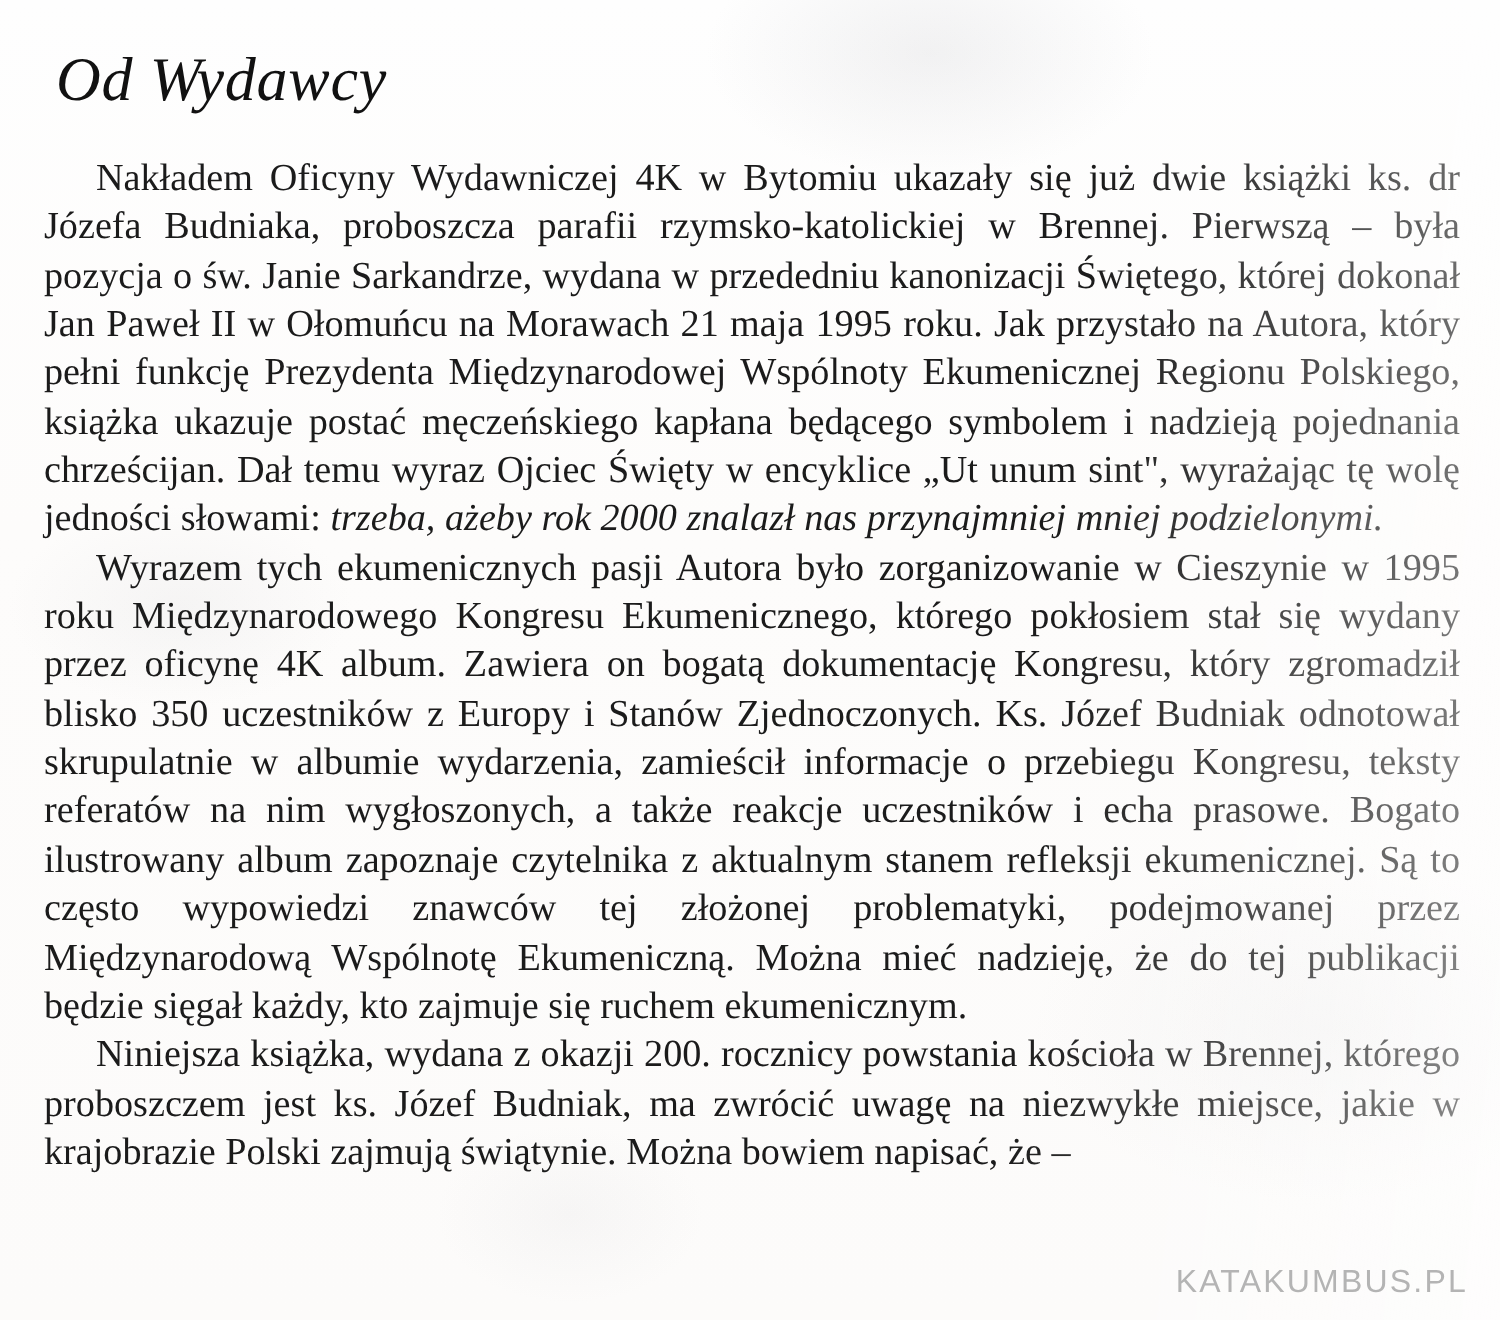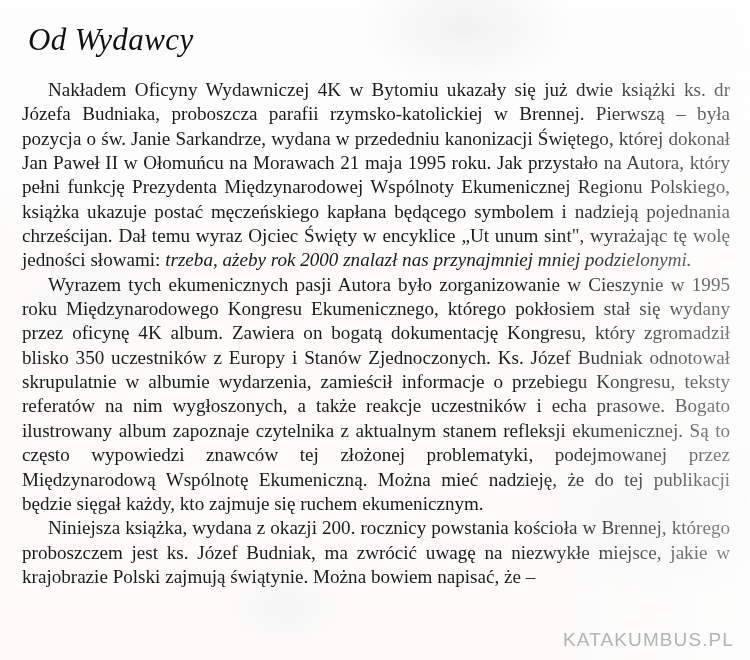--- a/index.html
+++ b/index.html
@@ -67,21 +67,21 @@
 
   .quote-italic {
     font-style: italic;
   }
 
   .watermark {
     position: absolute;
     right: 16px;
     bottom: 9px;
     font-family: "Liberation Sans", "DejaVu Sans", sans-serif;
-    font-size: 19px;
+    font-size: 16px;
     letter-spacing: 1.1px;
     color: #b4b4b4;
     white-space: nowrap;
   }
 
   
   .ink-fade {
     position: absolute;
     inset: 0;
     pointer-events: none;

